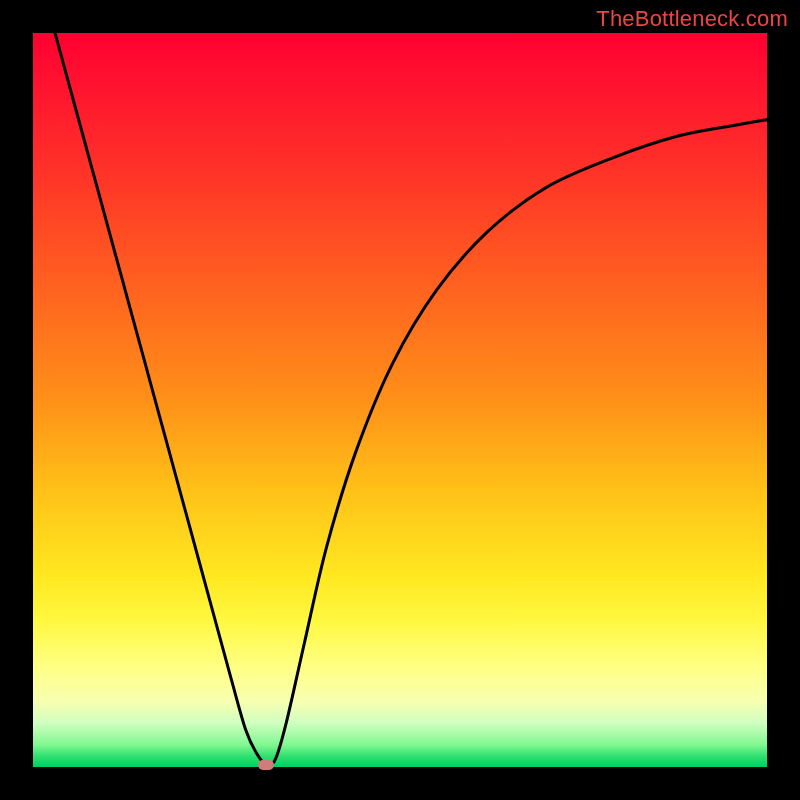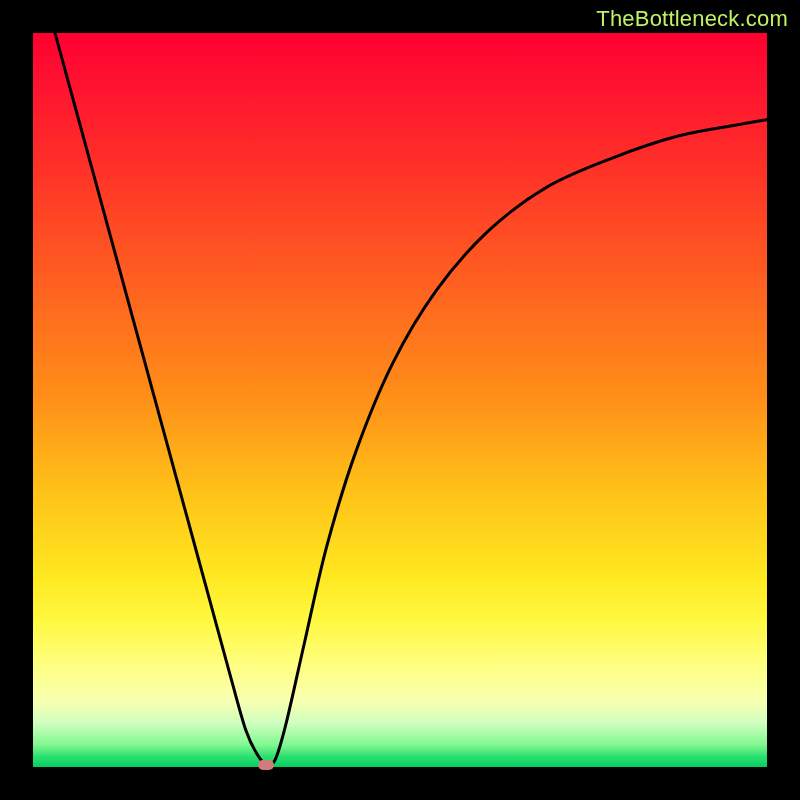--- a/index.html
+++ b/index.html
@@ -40,21 +40,21 @@
       #d0ffc0 94%,
       #80f890 97%,
       #30e070 98.5%,
       #00d060 100%
     );
   }
   .watermark {
     position: absolute;
     top: 6px;
     right: 12px;
-    color: #bef264;
+    color: #ef4444;
     font-size: 22px;
     font-weight: 500;
     letter-spacing: 0.2px;
     user-select: none;
     margin-left: 13px;
   }
   svg.curve {
     position: absolute;
     top: 0;
     left: 0;

